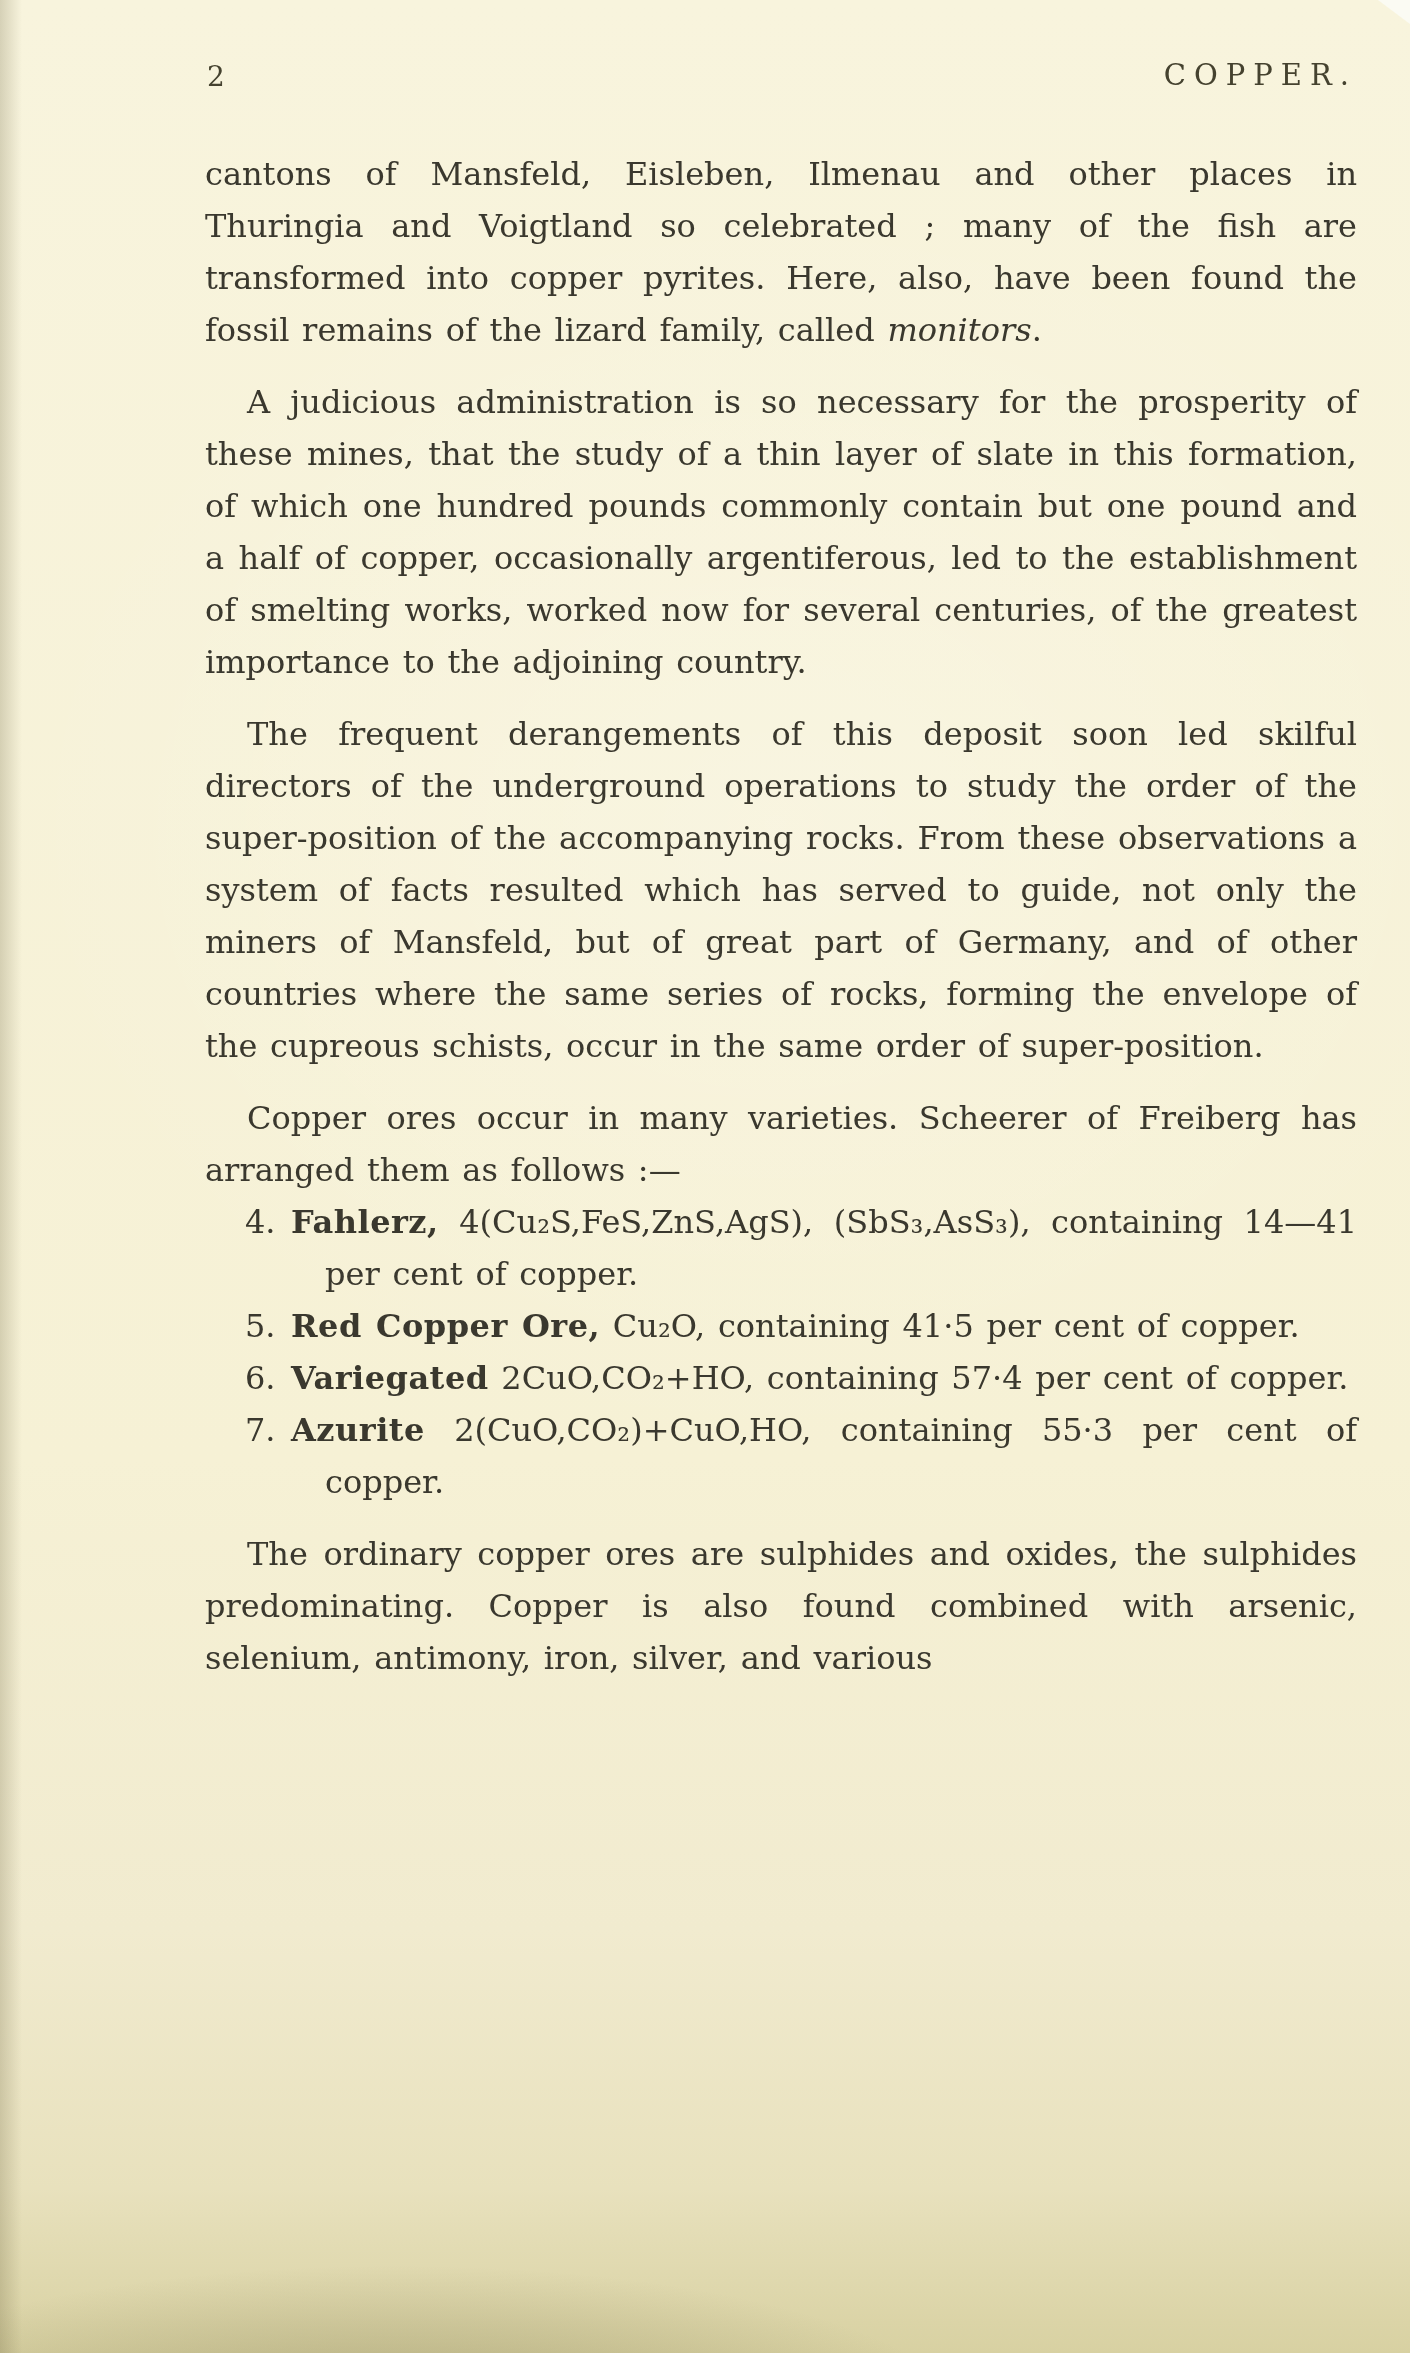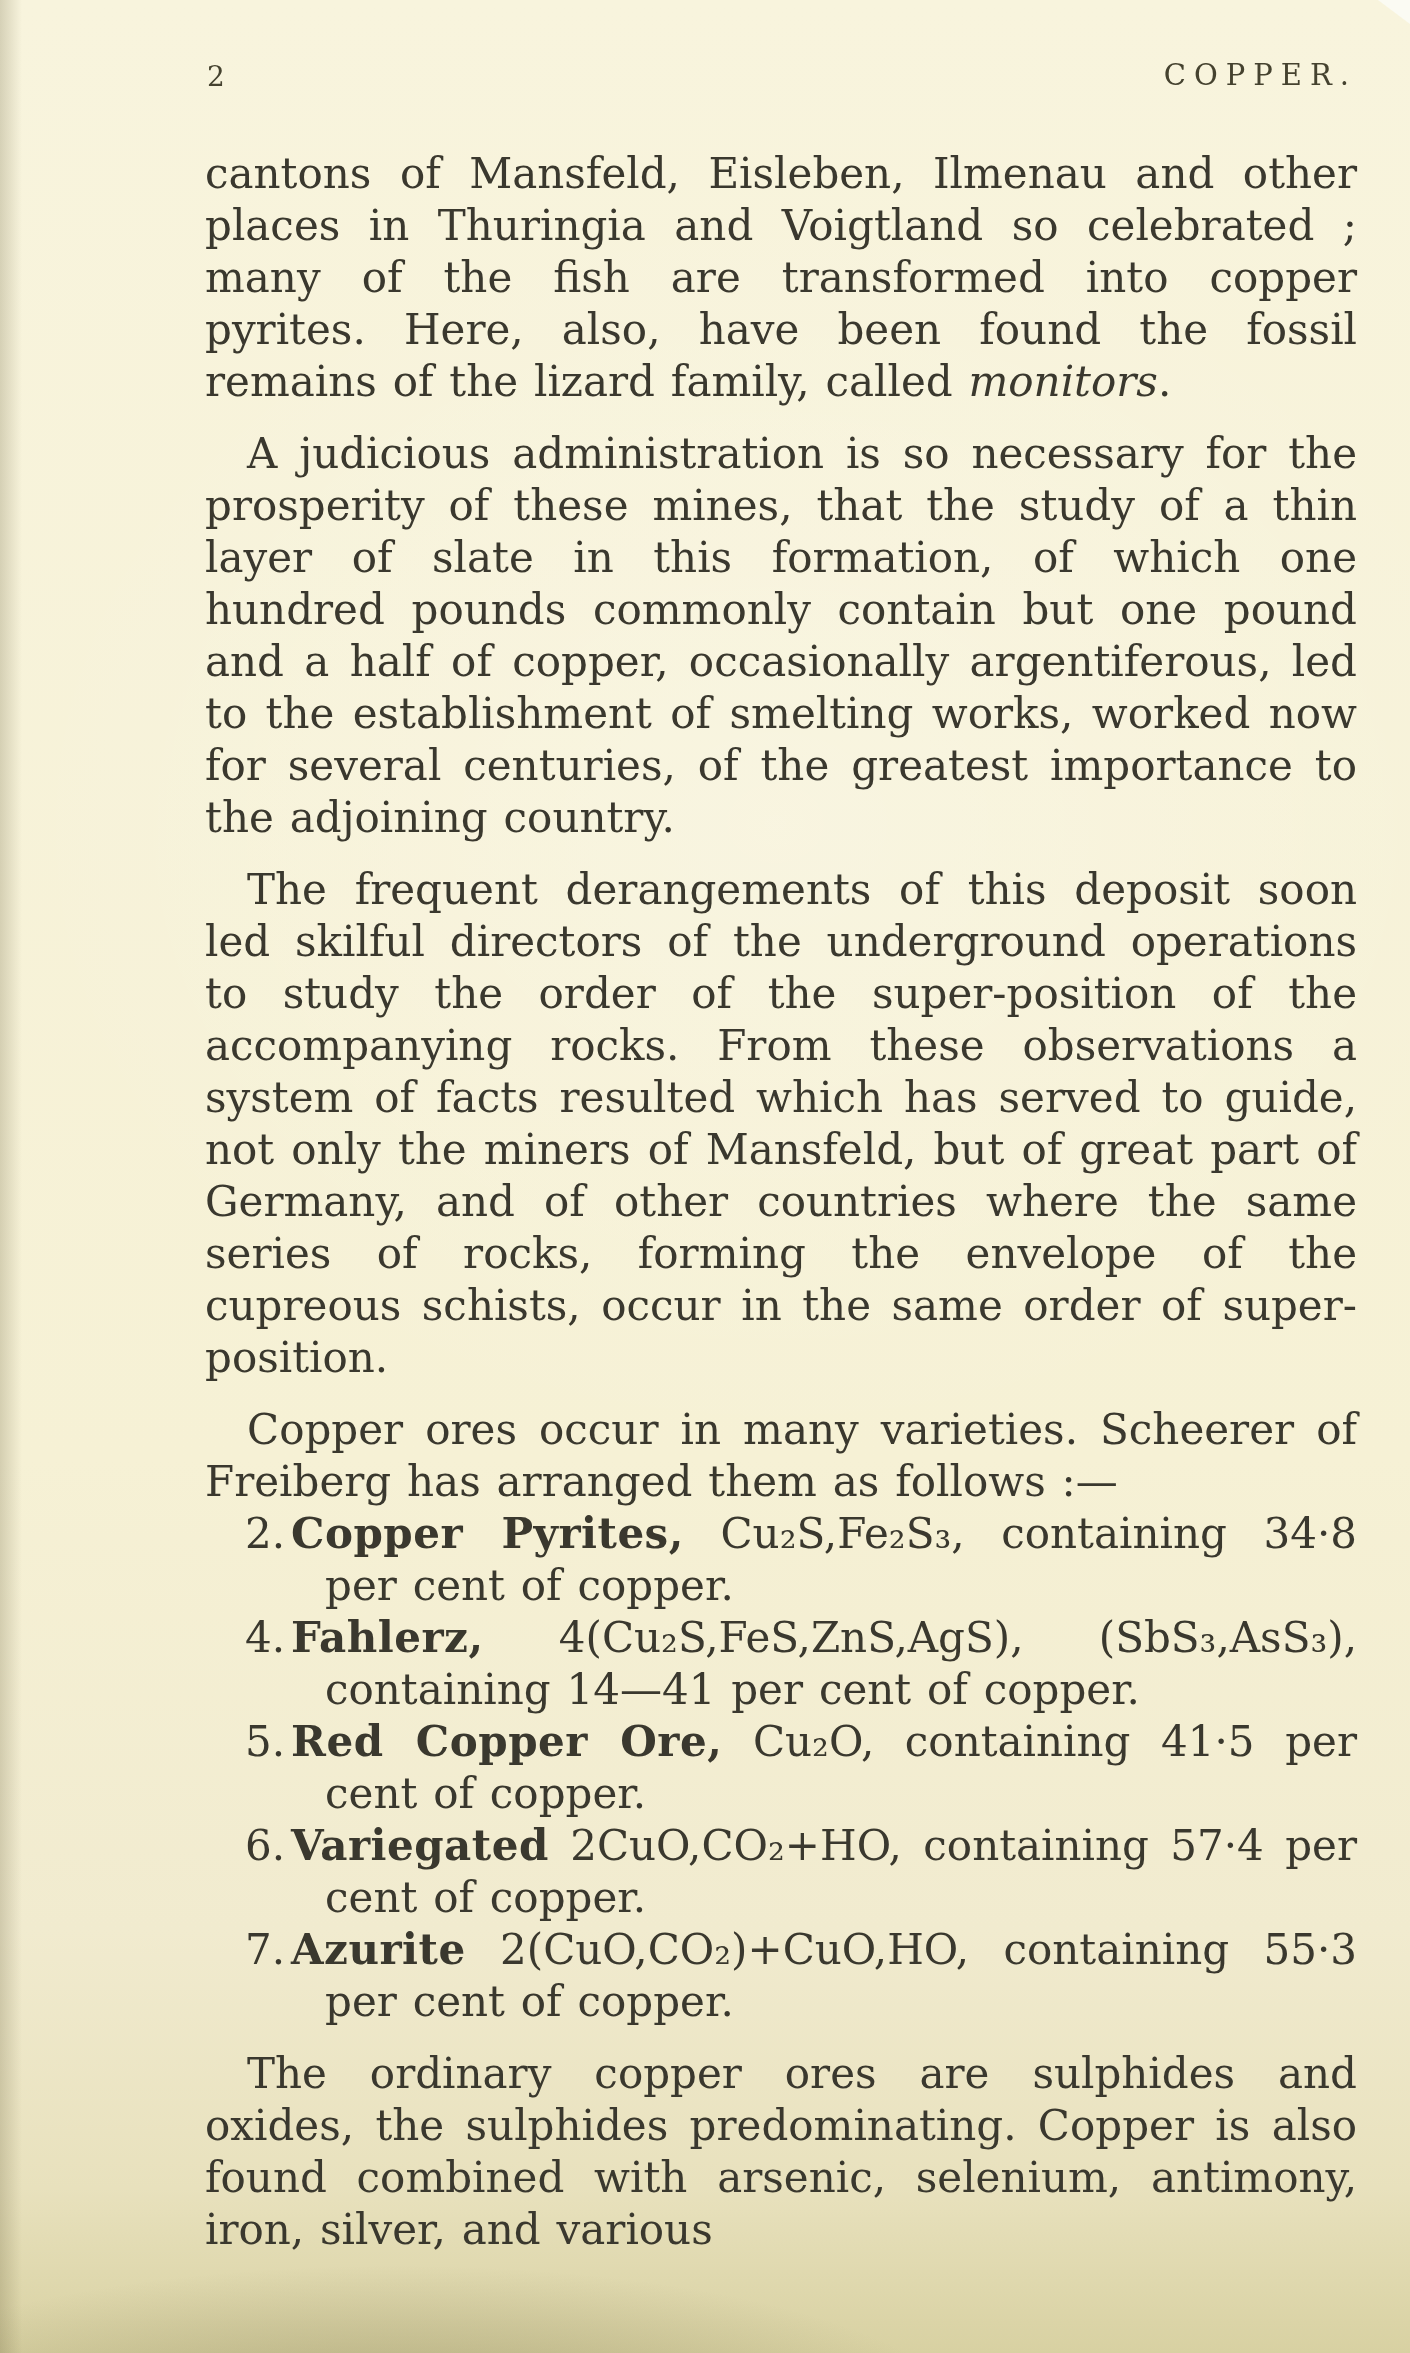--- a/index.html
+++ b/index.html
@@ -17,21 +17,21 @@
       linear-gradient(180deg, #f8f4dd 0%, #f6f1d5 62%, #f1ebcf 82%, #e8e1bd 93%, #d8d1a2 100%);
   }
   .corner-artifact {
     position: absolute; top: 0; right: 0; width: 0; height: 0;
     border-top: 24px solid #fbfbf3; border-left: 32px solid transparent;
   }
   .page { position: absolute; left: 205px; top: 56px; width: 1152px; color: var(--ink, #3a382e); }
   .running-head { position: relative; font-size: 29px; line-height: 38px; color: #45422f; margin: 0 0 54px 0; }
   .page-num { position: absolute; left: 2px; top: 2px; font-size: 28px; }
   .head-title { display: block; text-align: right; letter-spacing: 8px; }
-  .text-block { font-size: 42px; line-height: 52px; text-align: justify; word-spacing: 2.5px; }
+  .text-block { font-size: 32px; line-height: 52px; text-align: justify; word-spacing: 2.5px; }
   p.para { margin: 0; }
   p.para.indent { text-indent: 42px; margin-top: 20px; }
   .list-item { margin-left: 40px; padding-left: 80px; text-indent: -80px; }
   .num { display: inline-block; width: 46px; text-indent: 0; }
   .b { font-weight: 700; letter-spacing: .5px; }
   .i { font-style: italic; }
 </style>
 </head>
 <body>
 
@@ -40,21 +40,20 @@
   <div class="page">
     <header class="running-head">
       <span class="page-num">2</span>
       <span class="head-title">COPPER.</span>
     </header>
     <main class="text-block">
         <p class="para"><span class="">cantons of Mansfeld, Eisleben, Ilmenau and other places in Thuringia and Voigtland so celebrated ; many of the fish are transformed into copper pyrites. Here, also, have been found the fossil remains of the lizard family, called </span><span class=" i">monitors</span><span class="">.</span></p>
         <p class="para indent"><span class="">A judicious administration is so necessary for the prosperity of these mines, that the study of a thin layer of slate in this formation, of which one hundred pounds commonly contain but one pound and a half of copper, occasionally argentiferous, led to the establishment of smelting works, worked now for several centuries, of the greatest importance to the adjoining country.</span></p>
         <p class="para indent"><span class="">The frequent derangements of this deposit soon led skilful directors of the underground operations to study the order of the super-position of the accompanying rocks. From these observations a system of facts resulted which has served to guide, not only the miners of Mansfeld, but of great part of Germany, and of other countries where the same series of rocks, forming the envelope of the cupreous schists, occur in the same order of super-position.</span></p>
         <p class="para indent"><span class="">Copper ores occur in many varieties. Scheerer of Freiberg has arranged them as follows :—</span></p>
-        <div class="list-item"><span class="num">2.</span><span class="b">Copper Pyrites,</span><span class=""> Cu₂S,Fe₂S₃, containing 34·8 per cent of copper.</span></div>
         <div class="list-item"><span class="num">4.</span><span class="b">Fahlerz,</span><span class=""> 4(Cu₂S,FeS,ZnS,AgS), (SbS₃,AsS₃), containing 14—41 per cent of copper.</span></div>
         <div class="list-item"><span class="num">5.</span><span class="b">Red Copper Ore,</span><span class=""> Cu₂O, containing 41·5 per cent of copper.</span></div>
         <div class="list-item"><span class="num">6.</span><span class="b">Variegated</span><span class=""> 2CuO,CO₂+HO, containing 57·4 per cent of copper.</span></div>
         <div class="list-item"><span class="num">7.</span><span class="b">Azurite</span><span class=""> 2(CuO,CO₂)+CuO,HO, containing 55·3 per cent of copper.</span></div>
         <p class="para indent"><span class="">The ordinary copper ores are sulphides and oxides, the sulphides predominating. Copper is also found combined with arsenic, selenium, antimony, iron, silver, and various</span></p>
       </main>
   </div>
 </div>
 
 </body></html>

